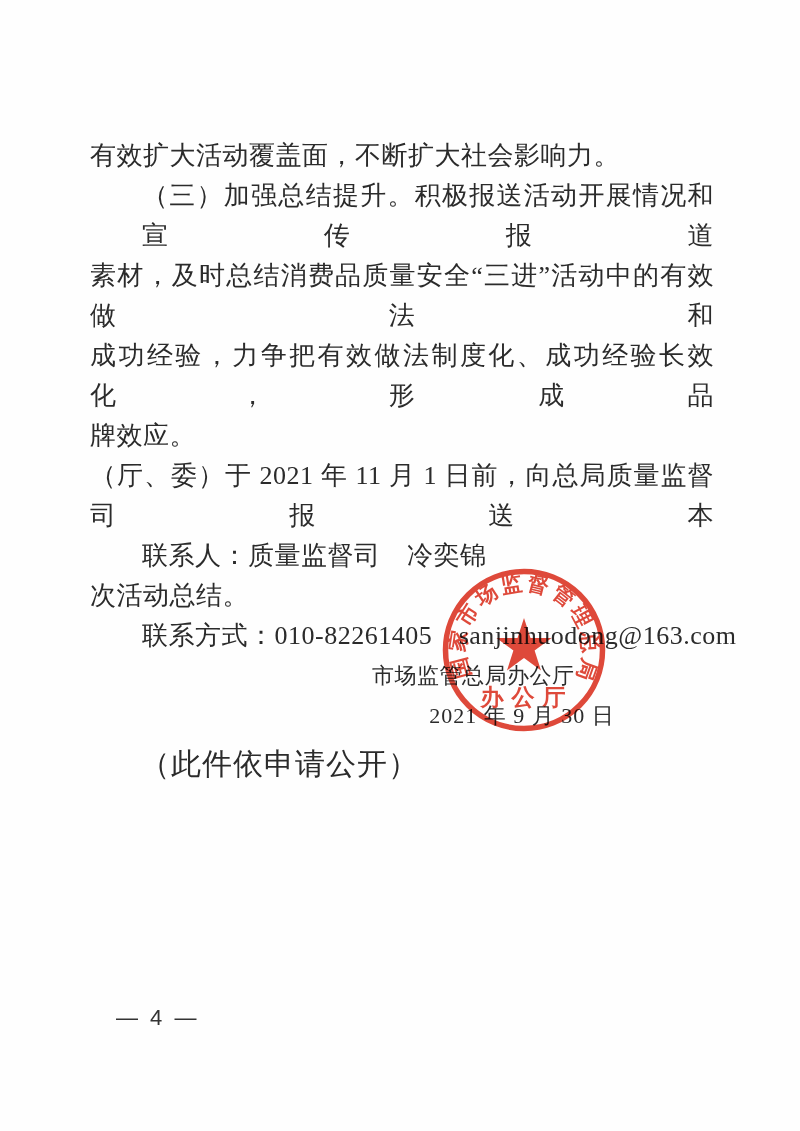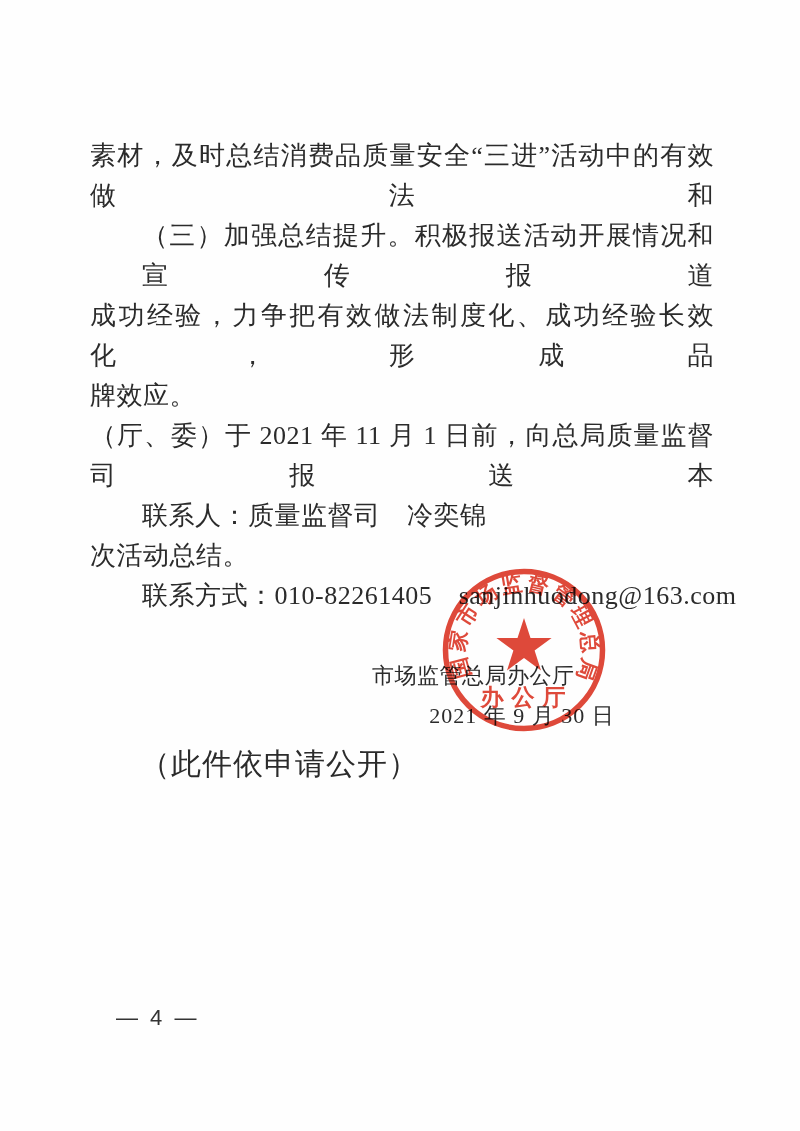--- a/index.html
+++ b/index.html
@@ -72,22 +72,23 @@
     font-size: 22px;
     letter-spacing: 3px;
     color: #333333;
     font-family: "Liberation Sans", "DejaVu Sans", sans-serif;
   }
 </style>
 </head>
 <body>
 
 <div class="doc-body">
+  <div class="line">有效扩大活动覆盖面，不断扩大社会影响力。</div>
+  <div class="just indent">（三）加强总结提升。积极报送活动开展情况和宣传报道</div>
   <div class="just">素材，及时总结消费品质量安全“三进”活动中的有效做法和</div>
-  <div class="just indent">（三）加强总结提升。积极报送活动开展情况和宣传报道</div>
   <div class="just">成功经验，力争把有效做法制度化、成功经验长效化，形成品</div>
   <div class="line">牌效应。</div>
   <div class="just">（厅、委）于 2021 年 11 月 1 日前，向总局质量监督司报送本</div>
   <div class="line indent">联系人：质量监督司　冷奕锦</div>
   <div class="line">次活动总结。</div>
   <div class="line indent">联系方式：010-82261405　sanjinhuodong@163.com</div>
 </div>
 
 <div class="sign-org">市场监管总局办公厅</div>
 <div class="sign-date">2021 年 9 月 30 日</div>

